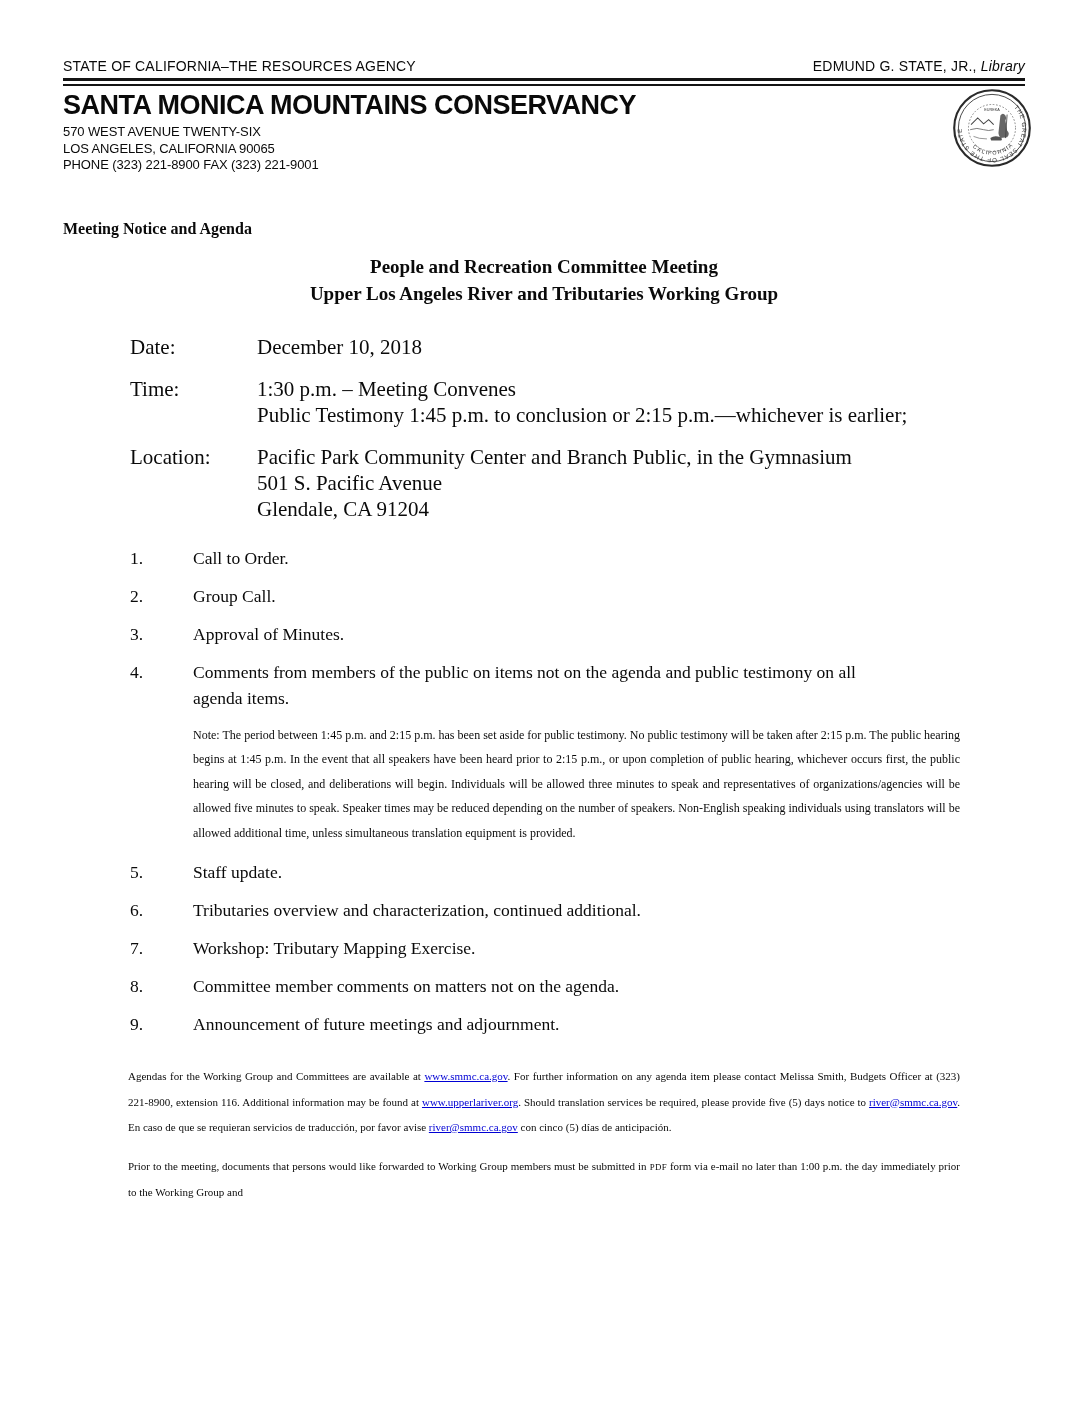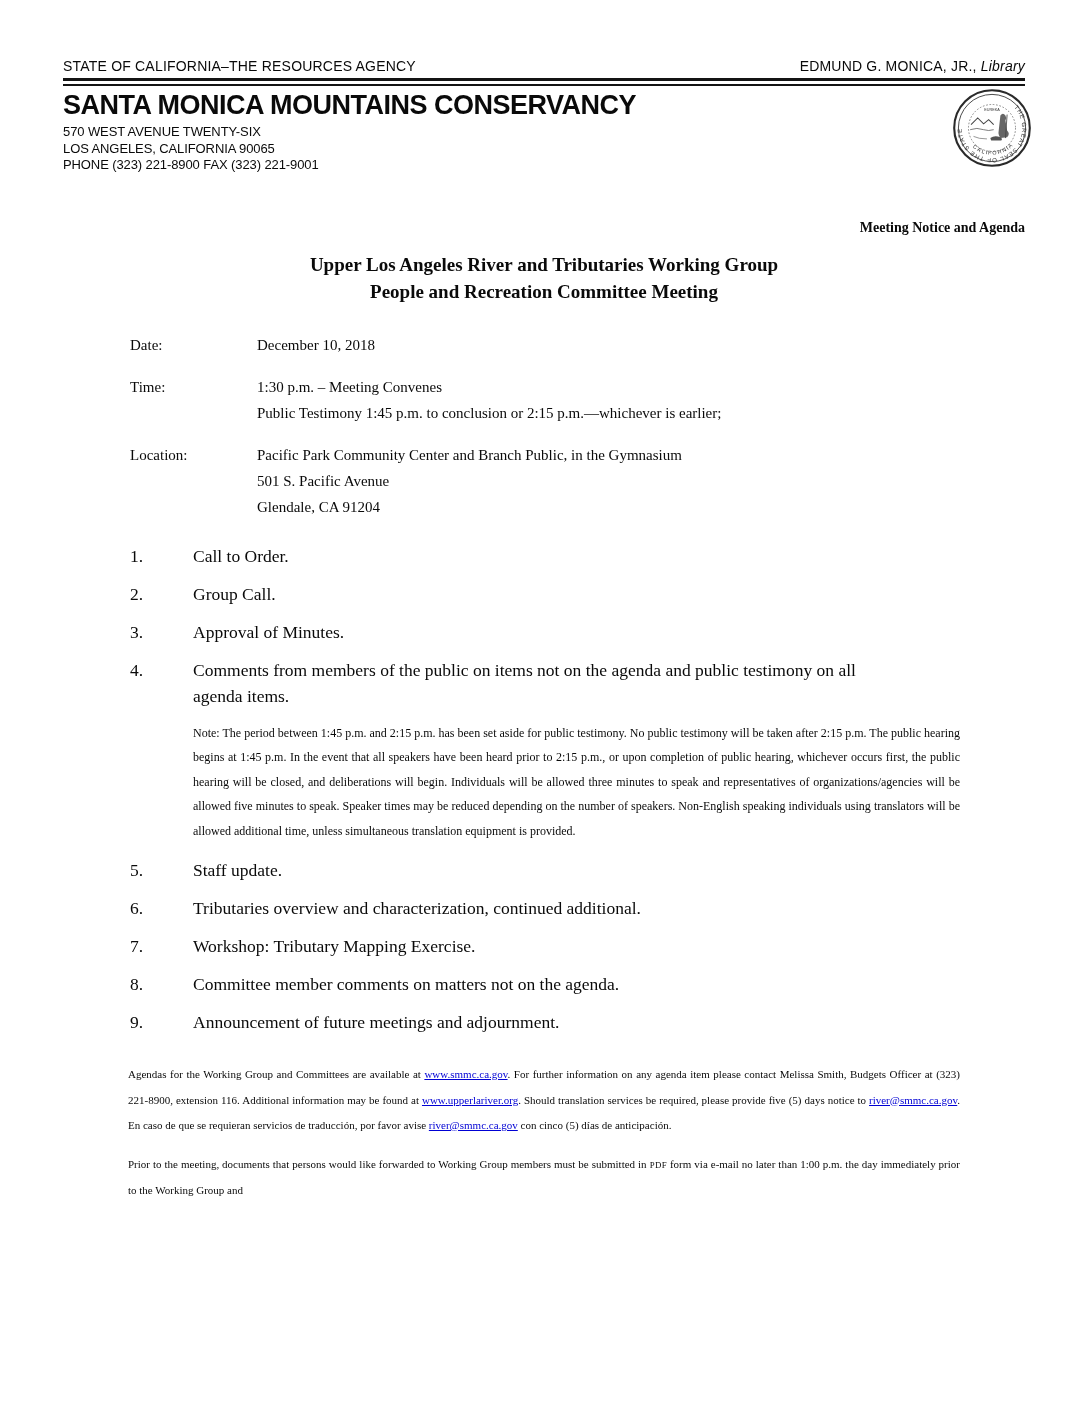--- a/index.html
+++ b/index.html
@@ -28,32 +28,32 @@
   }
   .addr{
     font-family:"Liberation Sans","DejaVu Sans",sans-serif;
     font-size:13px;line-height:16.5px;letter-spacing:-0.1px;
   }
   .seal{
     position:absolute;top:86px;right:54px;width:84px;height:84px;
   }
   
   .doc-title{
-    text-align:right;font-weight:bold;font-size:14px;
+    text-align:left;font-weight:bold;font-size:16px;
     margin:46px 0 0 0;
   }
   .doc-subtitle{
     text-align:center;font-weight:bold;font-size:19px;line-height:27px;
     margin-top:15px;
   }
   
   .info-block{margin-top:27px;}
   .info-row{
     display:flex;margin-left:67px;margin-bottom:16px;
-    font-size:15px;line-height:26px;
+    font-size:21px;line-height:26px;
   }
   .info-label{width:127px;flex:0 0 127px;}
   .info-value{max-width:720px;}
   
   .agenda{margin-top:23px;}
   .agenda-item{
     display:flex;margin-left:67px;margin-bottom:12px;
     font-size:17.5px;line-height:26px;
   }
   .agenda-num{width:63px;flex:0 0 63px;}
@@ -73,21 +73,21 @@
   .seal svg text{fill:#333;}
 </style>
 </head>
 <body>
 
 <div class="page">
 
   <header>
     <div class="lh-toprow">
       <span>STATE OF CALIFORNIA–THE RESOURCES AGENCY</span>
-      <span class="gov"><span>EDMUND G. MONICA, JR.,</span> <i>Library</i></span>
+      <span class="gov"><span>EDMUND G. STATE, JR.,</span> <i>Library</i></span>
     </div>
     <div class="double-rule"></div>
     <div class="org-name">SANTA MONICA MOUNTAINS CONSERVANCY</div>
     <div class="addr">
       <div>570 WEST AVENUE TWENTY-SIX</div>
       <div>LOS ANGELES, CALIFORNIA  90065</div>
       <div>PHONE (323) 221-8900   FAX (323) 221-9001</div>
     </div>
 
     <div class="seal">
@@ -115,22 +115,22 @@
 
         <path d="M 48 62 q 5 -4 12 -1 q 3 2 1 4 l -12 0 z" fill="#555"></path>
         <path d="M 28 60 q 6 3 16 3" fill="none" stroke="#666" stroke-width="0.8"></path>
       </svg>
     </div>
   </header>
 
   <main>
     <h2 class="doc-title">Meeting Notice and Agenda</h2>
     <div class="doc-subtitle">
+      <div>People and Recreation Committee Meeting</div>
       <div>Upper Los Angeles River and Tributaries Working Group</div>
-      <div>People and Recreation Committee Meeting</div>
     </div>
 
     <div class="info-block">
       <div class="info-row">
         <div class="info-label">Date:</div>
         <div class="info-value">December 10, 2018</div>
       </div>
       <div class="info-row">
         <div class="info-label">Time:</div>
         <div class="info-value">

